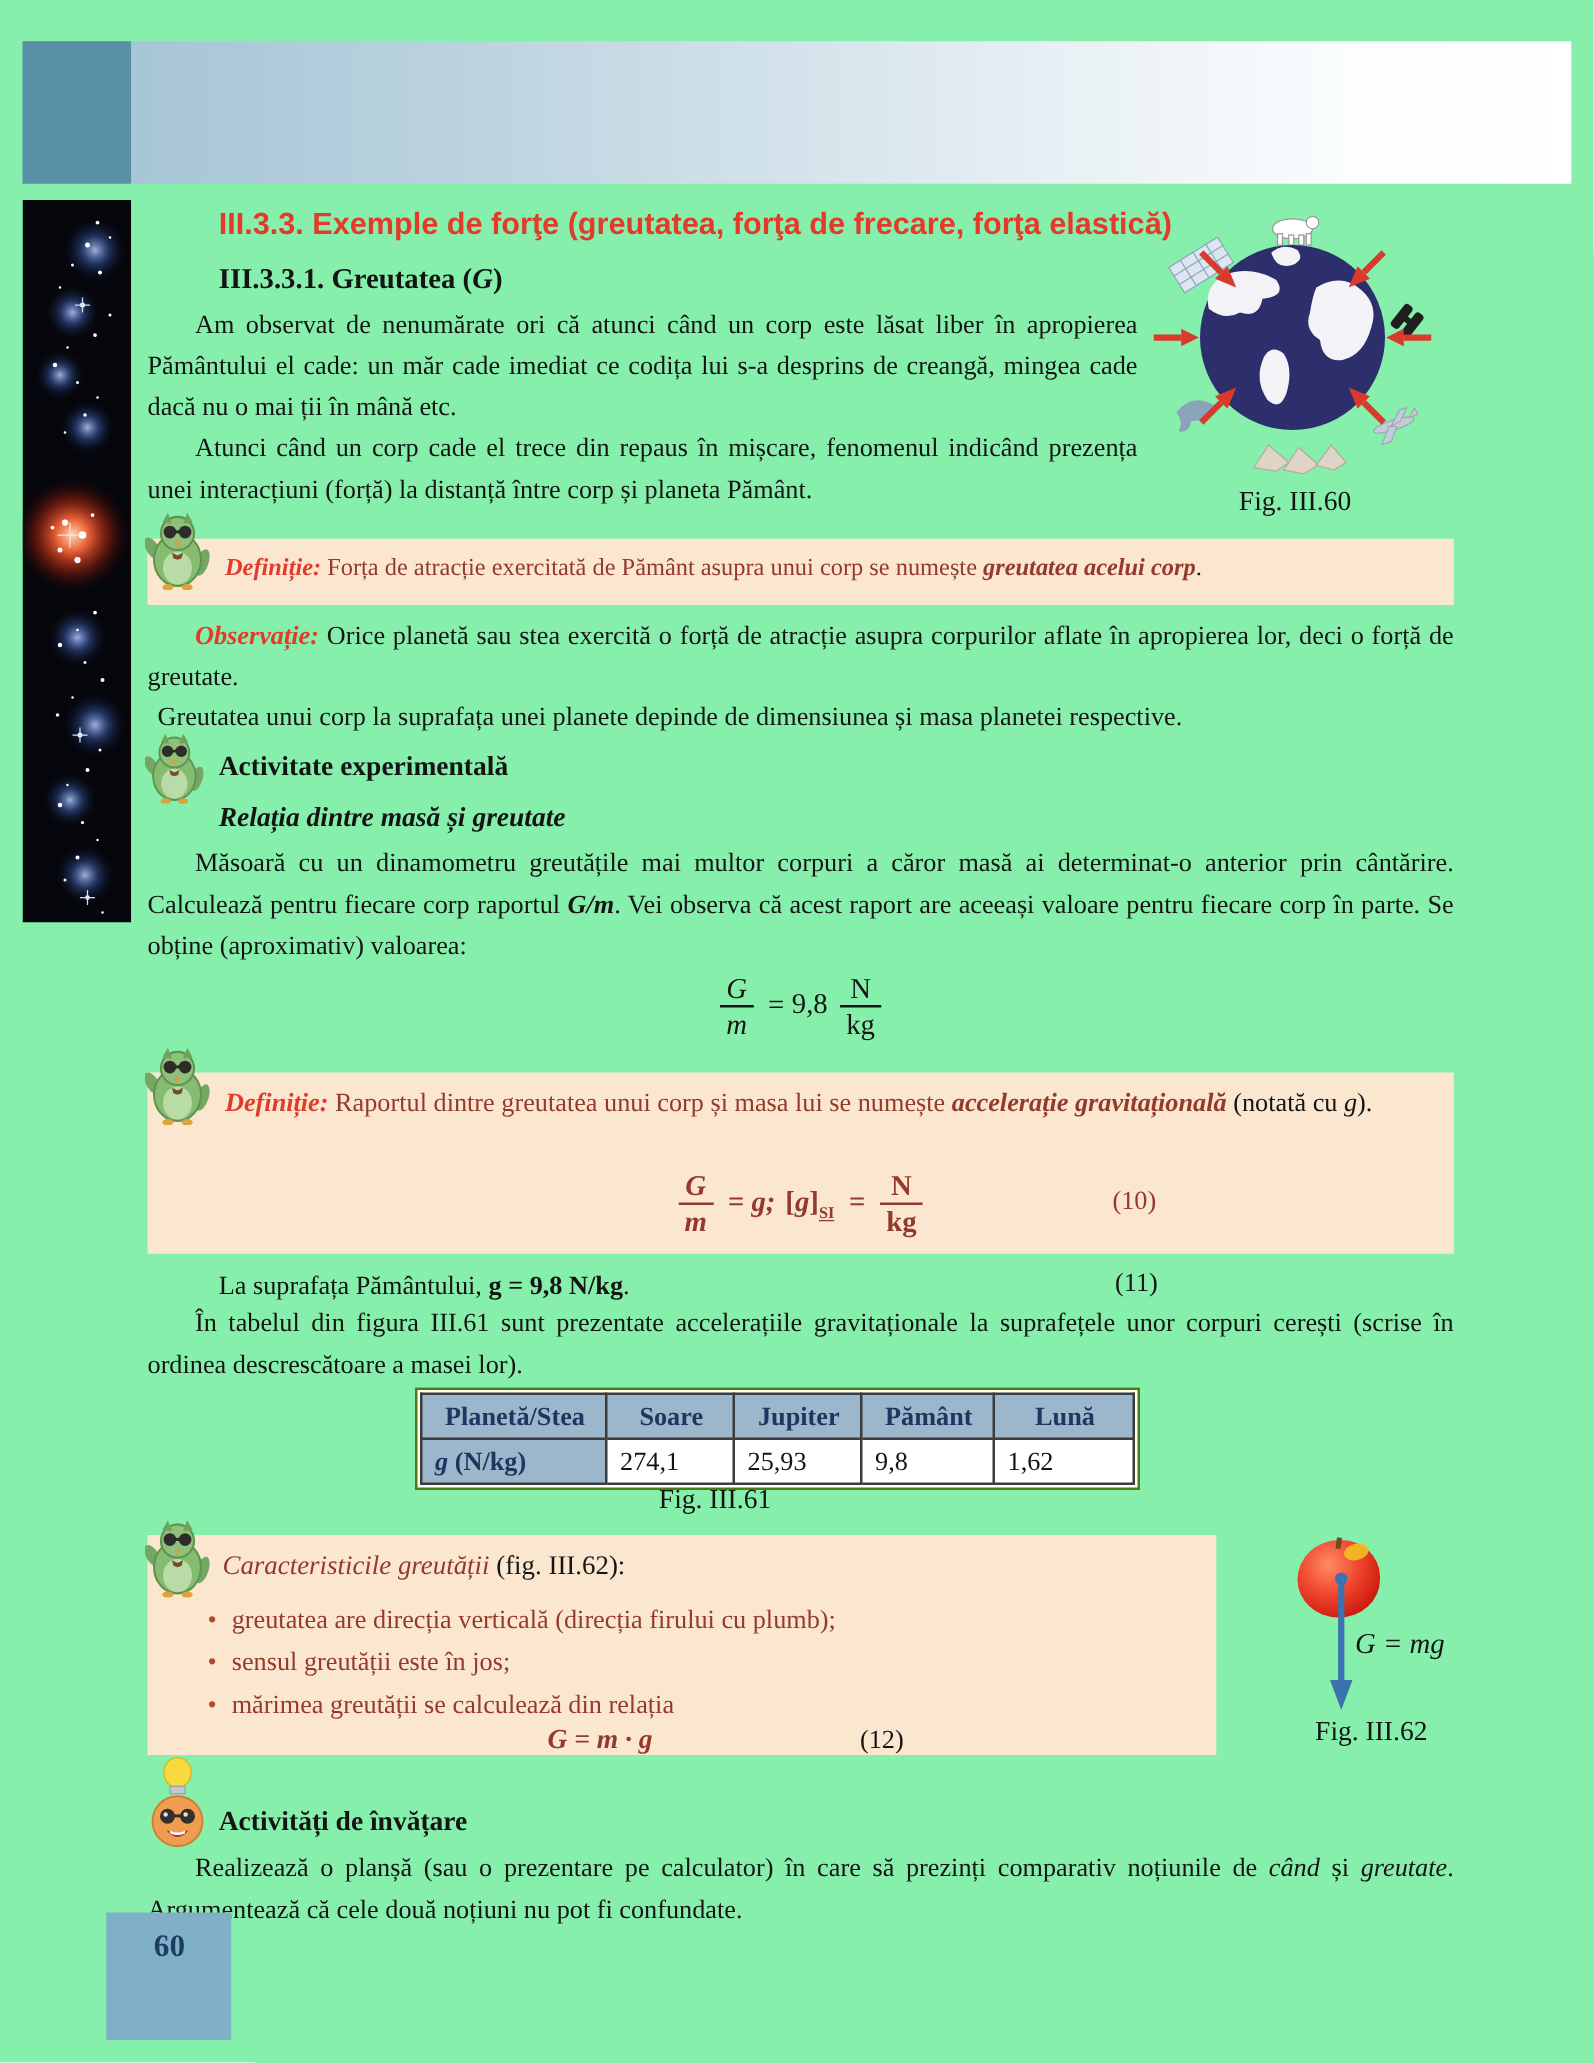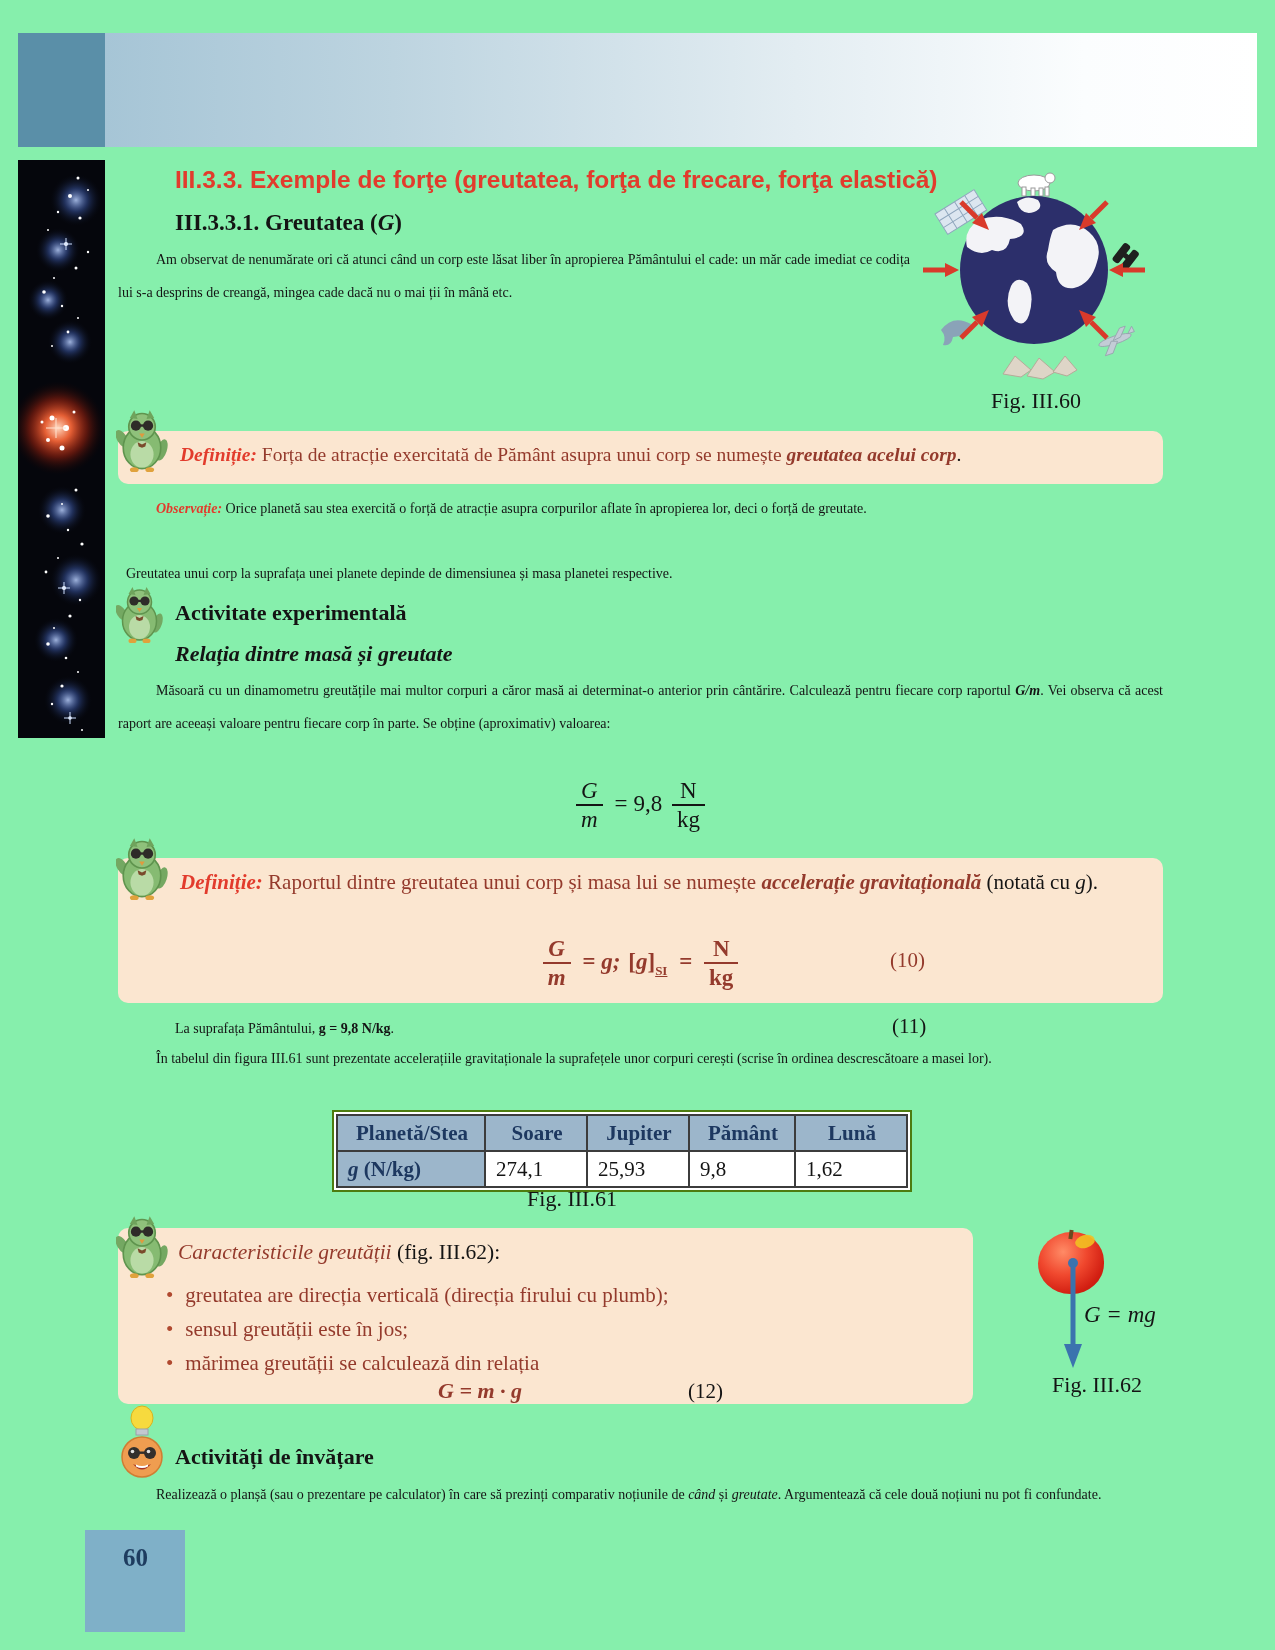--- a/index.html
+++ b/index.html
@@ -11,29 +11,29 @@
   .hdr-dark{left:18px;top:33px;width:87px;height:114px;background:#5a8fa8;}
   .hdr-grad{left:105px;top:33px;width:1152px;height:114px;
             background:linear-gradient(to right,#a6c5d6 0%,#bdd4e0 25%,#e3edf2 60%,#fbfdfe 85%,#ffffff 100%);}
 
   
   .h-red{font-family:"Liberation Sans",sans-serif;font-weight:bold;font-size:24.5px;color:#e23b2c;white-space:nowrap;}
   .h-sub{font-size:23px;font-weight:bold;white-space:nowrap;}
   .h-bold{font-size:22px;font-weight:bold;white-space:nowrap;}
   .h-bi{font-size:22px;font-weight:bold;font-style:italic;white-space:nowrap;}
 
-  .para{text-align:justify;font-size:14px;line-height:33px;}
+  .para{text-align:justify;font-size:21px;line-height:33px;}
   .ind{text-indent:38px;}
   .redlab{color:#e23b2c;font-style:italic;font-weight:bold;}
   .dred{color:#943a2c;}
   .bi{font-weight:bold;font-style:italic;}
   .it{font-style:italic;}
   .b{font-weight:bold;}
 
-  .peach{background:#fbe6d0;border-radius:10px;}
+  .peach{background:#fbe6d0;}
   .defbox1{left:118px;top:431px;width:1045px;height:53px;}
   .def1line{position:absolute;left:6px;right:8px;top:13px;font-size:19.5px;white-space:nowrap;text-indent:56px;}
   .defbox2{left:118px;top:858px;width:1045px;height:145px;}
   .def2text{position:absolute;left:6px;right:14px;top:8px;font-size:21px;line-height:33px;text-align:justify;text-indent:56px;}
   .charbox{left:118px;top:1228px;width:855px;height:176px;}
 
   
   .frac{display:inline-block;vertical-align:middle;text-align:center;line-height:1.1;}
   .frac .top{display:block;border-bottom:2px solid #141414;padding:0 5px 1px 5px;}
   .frac .bot{display:block;padding:1px 5px 0 5px;}
@@ -166,20 +166,21 @@
       <path d="M40,428 L52,428 M46,422 L46,434"></path>
       <path d="M46,558 L58,558 M52,552 L52,564"></path>
     </g>
   </svg>
 
   <div class="abs h-red" style="left:175px;top:166px">III.3.3. Exemple de forţe (greutatea, forţa de frecare, forţa elastică)</div>
   <div class="abs h-sub" style="left:175px;top:210px"><span>III.3.3.1. Greutatea (</span><span class="bi">G</span><span>)</span></div>
 
   <div class="abs" style="left:118px;top:243px;width:792px">
     <p class="para ind" style="margin:0">Am observat de nenumărate ori că atunci când un corp este lăsat liber în apropierea Pământului el cade: un măr cade imediat ce codița lui s-a desprins de creangă, mingea cade dacă nu o mai ții în mână etc.</p>
+    <p class="para ind" style="margin:0">Atunci când un corp cade el trece din repaus în mișcare, fenomenul indicând prezența unei interacțiuni (forță) la distanță între corp și planeta Pământ.</p>
   </div>
 
   <div class="abs" style="left:912px;top:158px;width:248px">
     <svg width="234" height="226" viewBox="0 0 234 226" style="display:block;margin:0 auto">
 
       <g fill="#ffffff" stroke="#9a9a9a" stroke-width="1">
         <ellipse cx="115" cy="25" rx="16" ry="8"></ellipse>
         <circle cx="131" cy="20" r="5"></circle>
         <rect x="103" y="29" width="4" height="9"></rect>
           <rect x="112" y="30" width="4" height="8"></rect>

